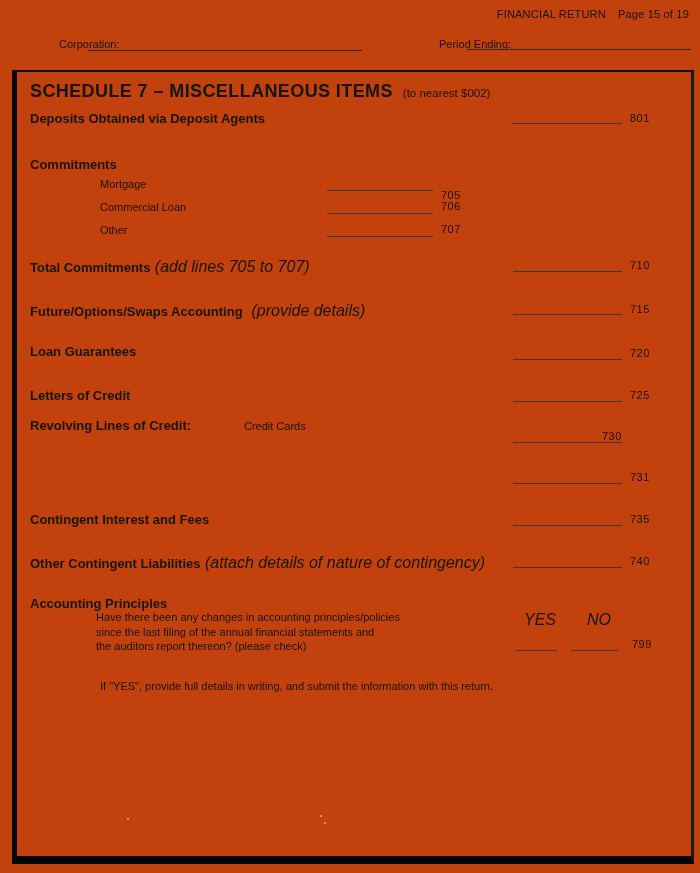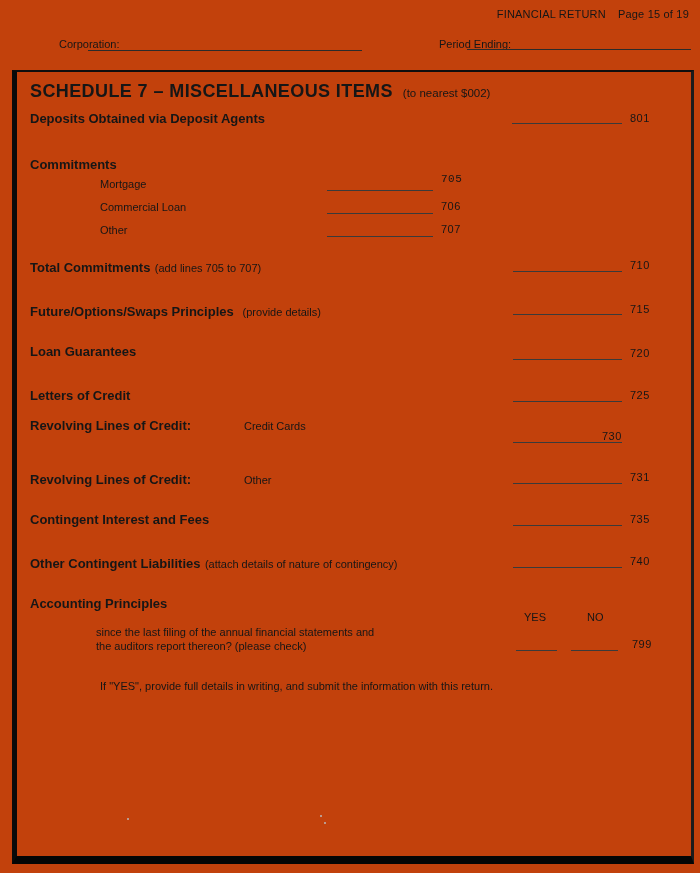--- a/index.html
+++ b/index.html
@@ -9,21 +9,21 @@
     width:700px;height:873px;
     background:#c2410c;
     font-family:"Liberation Sans","DejaVu Sans",sans-serif;
     color:#161616;
     overflow:hidden;
   }
   .abs{position:absolute;white-space:nowrap;}
   .hdr{font-size:11px;letter-spacing:.2px;}
   .lbl{font-size:13px;font-weight:700;}
   .reg{font-size:11px;font-weight:400;margin-left:44px;}
-  .it{font-size:11px;font-weight:400;}
+  .it{font-size:16px;font-style:italic;font-weight:400;}
   .code{font-size:11px;font-weight:400;letter-spacing:.5px;}
   .title-main{font-size:18px;font-weight:700;letter-spacing:.4px;}
   .title-note{font-size:11.5px;font-weight:400;margin-left:10px;}
   .fill{position:absolute;height:0;border-top:1.6px solid #2b2b2b;}
   .fill.thin{border-top-width:1.3px;border-top-color:#3a3a3a;}
   .box{
     position:absolute;left:12px;top:70px;width:674px;height:784px;
     border-top:2px solid #0e0e0e;
     border-right:3px solid #1b1b1b;
     border-bottom:8px solid #050505;
@@ -53,73 +53,71 @@
   </div>
 
   <span class="abs lbl" style="left:30px;top:111px;">Deposits Obtained via Deposit Agents</span>
   <div class="fill thin" style="left:512px;top:123px;width:110px;"></div>
   <span class="abs code" style="left:630px;top:112px;">801</span>
 
   <span class="abs lbl" style="left:30px;top:157px;">Commitments</span>
 
   <span class="abs reg" style="left:56px;top:178px;text-align:right;">Mortgage</span>
   <div class="fill thin" style="left:327px;top:190px;width:106px;"></div>
-  <span class="abs code" style="left:441px;top:173px;font-family:Liberation Mono, monospace;">705</span>
+  <span class="abs code" style="left:441px;top:189px;">705</span>
 
   <span class="abs reg" style="left:56px;top:201px;">Commercial Loan</span>
   <div class="fill thin" style="left:327px;top:213px;width:106px;"></div>
   <span class="abs code" style="left:441px;top:200px;">706</span>
 
   <span class="abs reg" style="left:56px;top:224px;">Other</span>
   <div class="fill thin" style="left:327px;top:236px;width:106px;"></div>
   <span class="abs code" style="left:441px;top:223px;">707</span>
 
   <div class="abs" style="left:30px;top:258px;">
     <span class="lbl">Total Commitments</span> <span class="it">(add lines 705 to 707)</span>
   </div>
   <div class="fill thin" style="left:513px;top:271px;width:109px;"></div>
   <span class="abs code" style="left:630px;top:259px;">710</span>
 
   <div class="abs" style="left:30px;top:302px;">
-    <span class="lbl">Future/Options/Swaps Principles</span>&nbsp; <span class="it">(provide details)</span>
+    <span class="lbl">Future/Options/Swaps Accounting</span>&nbsp; <span class="it">(provide details)</span>
   </div>
   <div class="fill thin" style="left:513px;top:314px;width:109px;"></div>
   <span class="abs code" style="left:630px;top:303px;">715</span>
 
   <span class="abs lbl" style="left:30px;top:344px;">Loan Guarantees</span>
   <div class="fill thin" style="left:513px;top:359px;width:109px;"></div>
   <span class="abs code" style="left:630px;top:347px;">720</span>
 
   <span class="abs lbl" style="left:30px;top:388px;">Letters of Credit</span>
   <div class="fill thin" style="left:513px;top:401px;width:109px;"></div>
   <span class="abs code" style="left:630px;top:389px;">725</span>
 
   <div class="abs" style="left:30px;top:416px;">
     <span class="lbl">Revolving Lines of Credit:</span>&nbsp; <span class="reg">Credit Cards</span>
   </div>
   <div class="fill thin" style="left:513px;top:442px;width:109px;"></div>
   <span class="abs code" style="left:602px;top:430px;">730</span>
 
-  <div class="abs" style="left:30px;top:470px;">
-    <span class="lbl">Revolving Lines of Credit:</span>&nbsp; <span class="reg">Other</span>
-  </div>
   <div class="fill thin" style="left:513px;top:483px;width:109px;"></div>
   <span class="abs code" style="left:630px;top:471px;">731</span>
 
   <span class="abs lbl" style="left:30px;top:512px;">Contingent Interest and Fees</span>
   <div class="fill thin" style="left:513px;top:525px;width:109px;"></div>
   <span class="abs code" style="left:630px;top:513px;">735</span>
 
   <div class="abs" style="left:30px;top:554px;">
     <span class="lbl">Other Contingent Liabilities</span> <span class="it">(attach details of nature of contingency)</span>
   </div>
   <div class="fill thin" style="left:513px;top:567px;width:109px;"></div>
   <span class="abs code" style="left:630px;top:555px;">740</span>
 
   <span class="abs lbl" style="left:30px;top:596px;">Accounting Principles</span>
+  <span class="abs reg" style="left:52px;top:611px;">Have there been any changes in accounting principles/policies</span>
   <span class="abs reg" style="left:52px;top:626px;">since the last filing of the annual financial statements and</span>
   <span class="abs reg" style="left:52px;top:640px;">the auditors report thereon?  (please check)</span>
 
   <span class="abs it" style="left:524px;top:611px;">YES</span>
   <span class="abs it" style="left:587px;top:611px;">NO</span>
   <div class="fill thin" style="left:516px;top:650px;width:41px;"></div>
   <div class="fill thin" style="left:571px;top:650px;width:47px;"></div>
   <span class="abs code" style="left:632px;top:638px;">799</span>
 
   <span class="abs reg" style="left:56px;top:680px;">If "YES", provide full details in writing, and submit the information with this return.</span>

